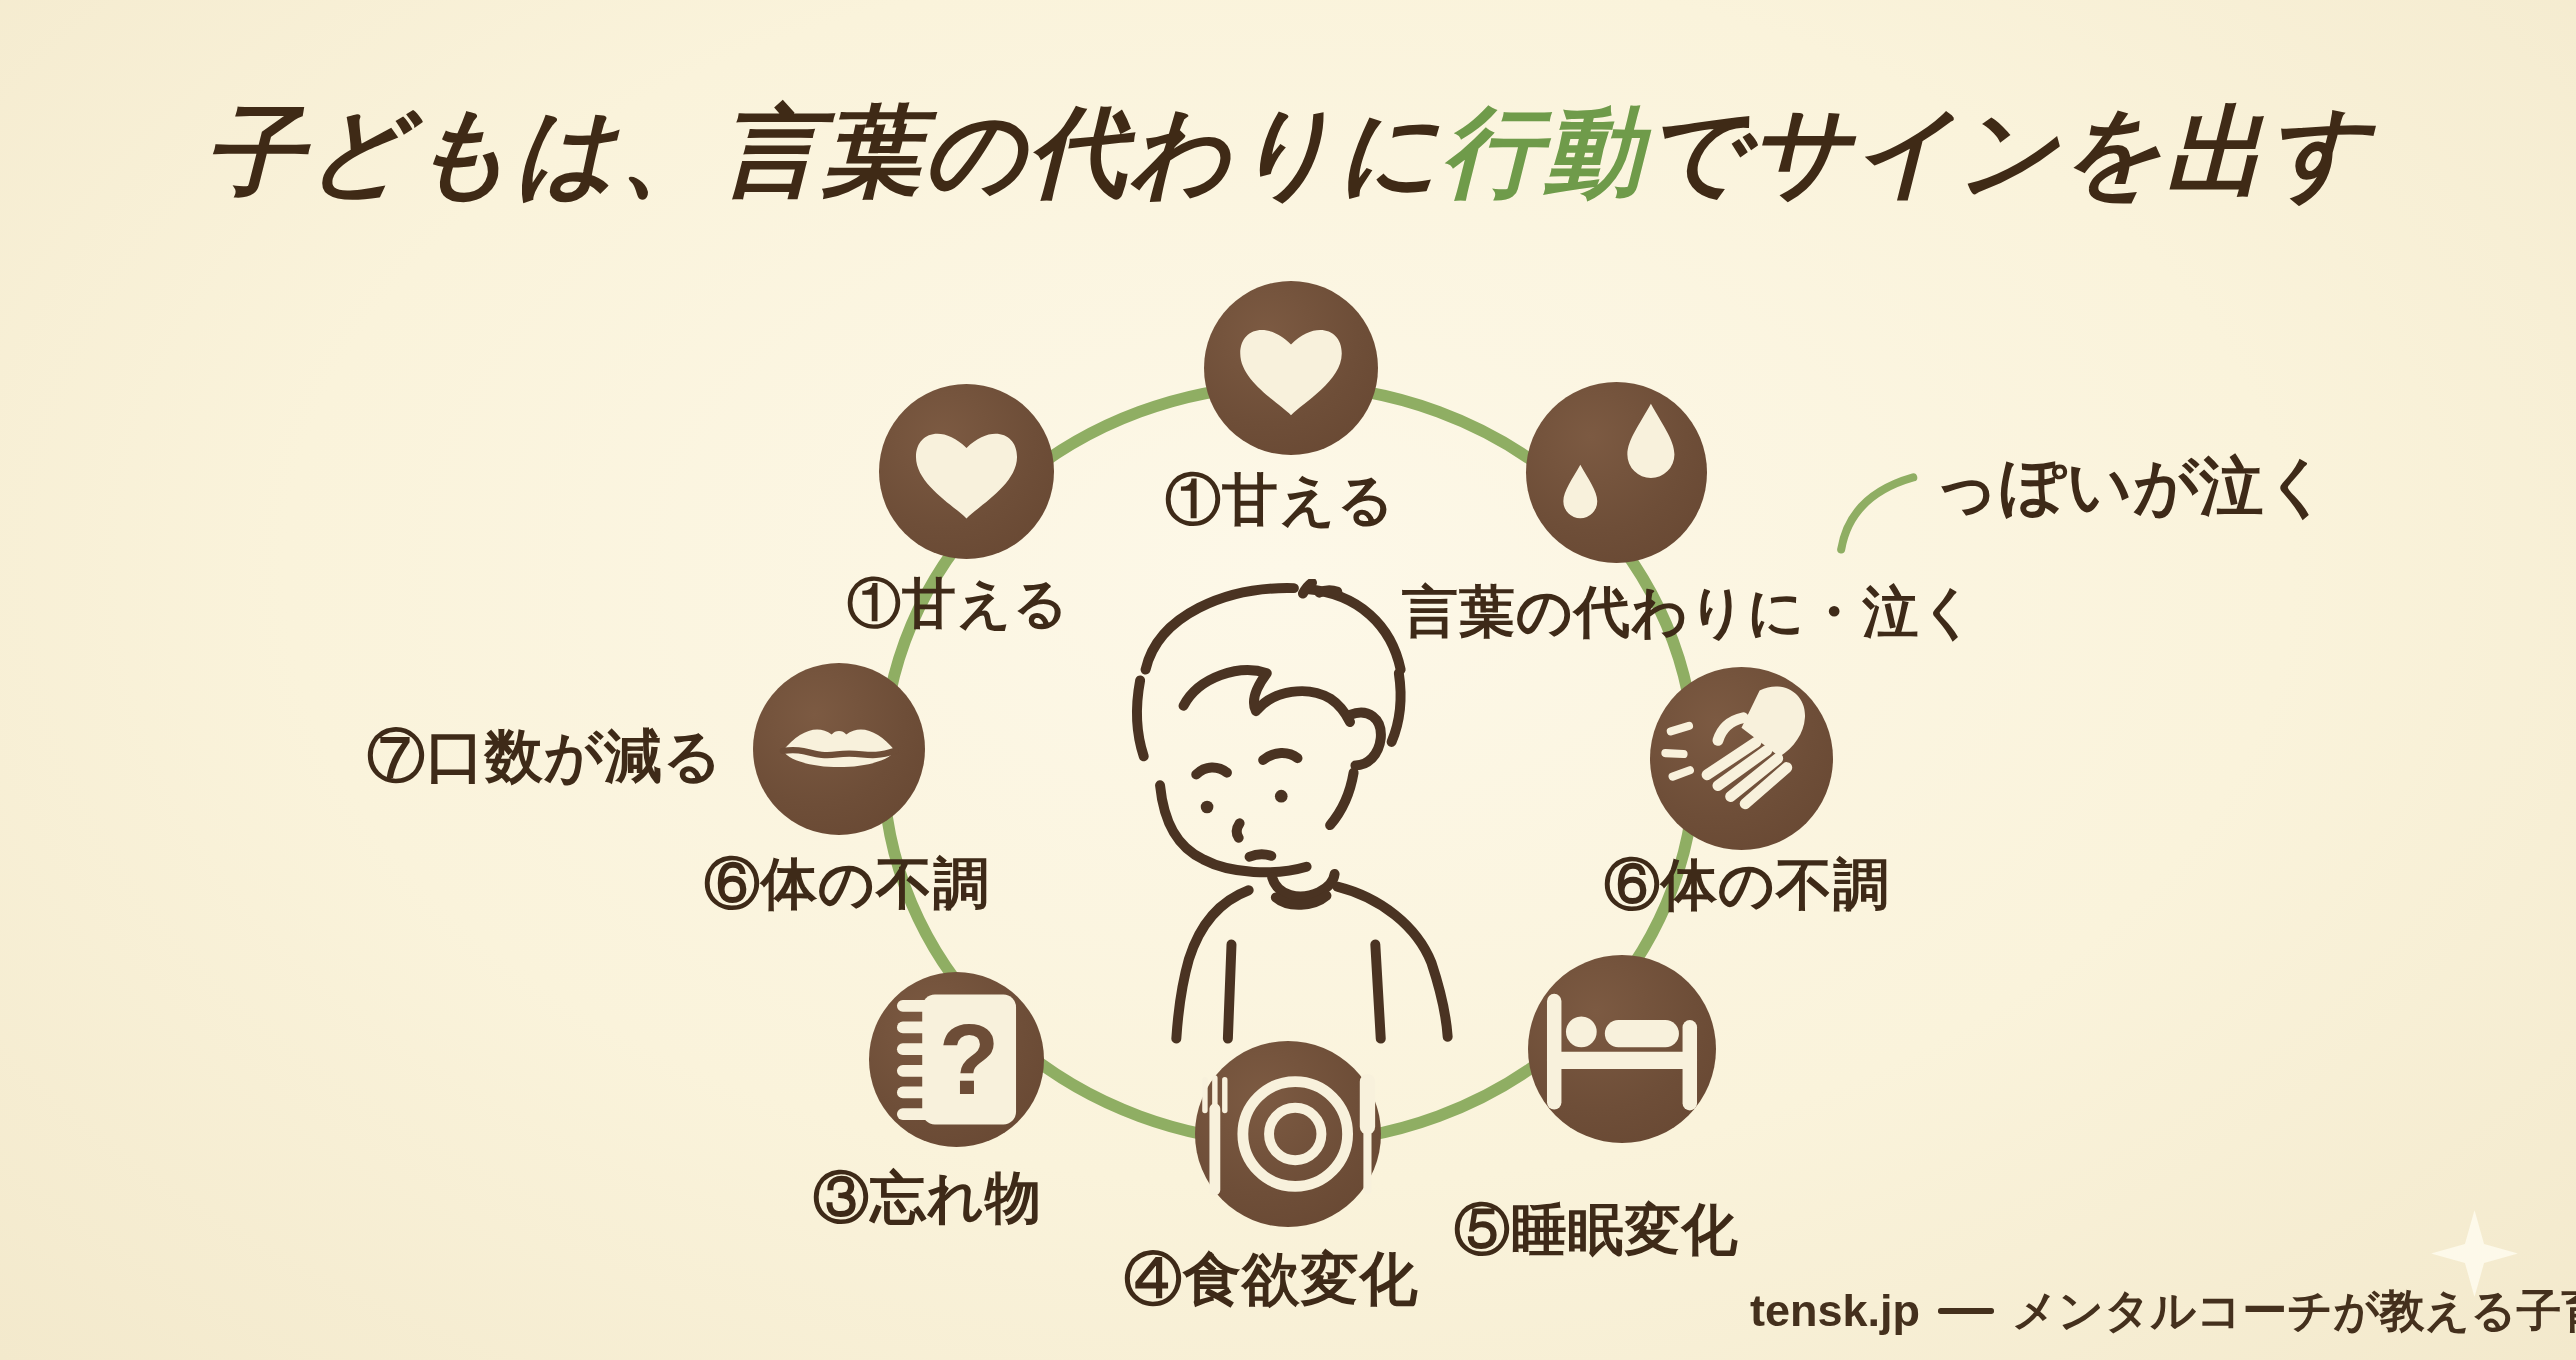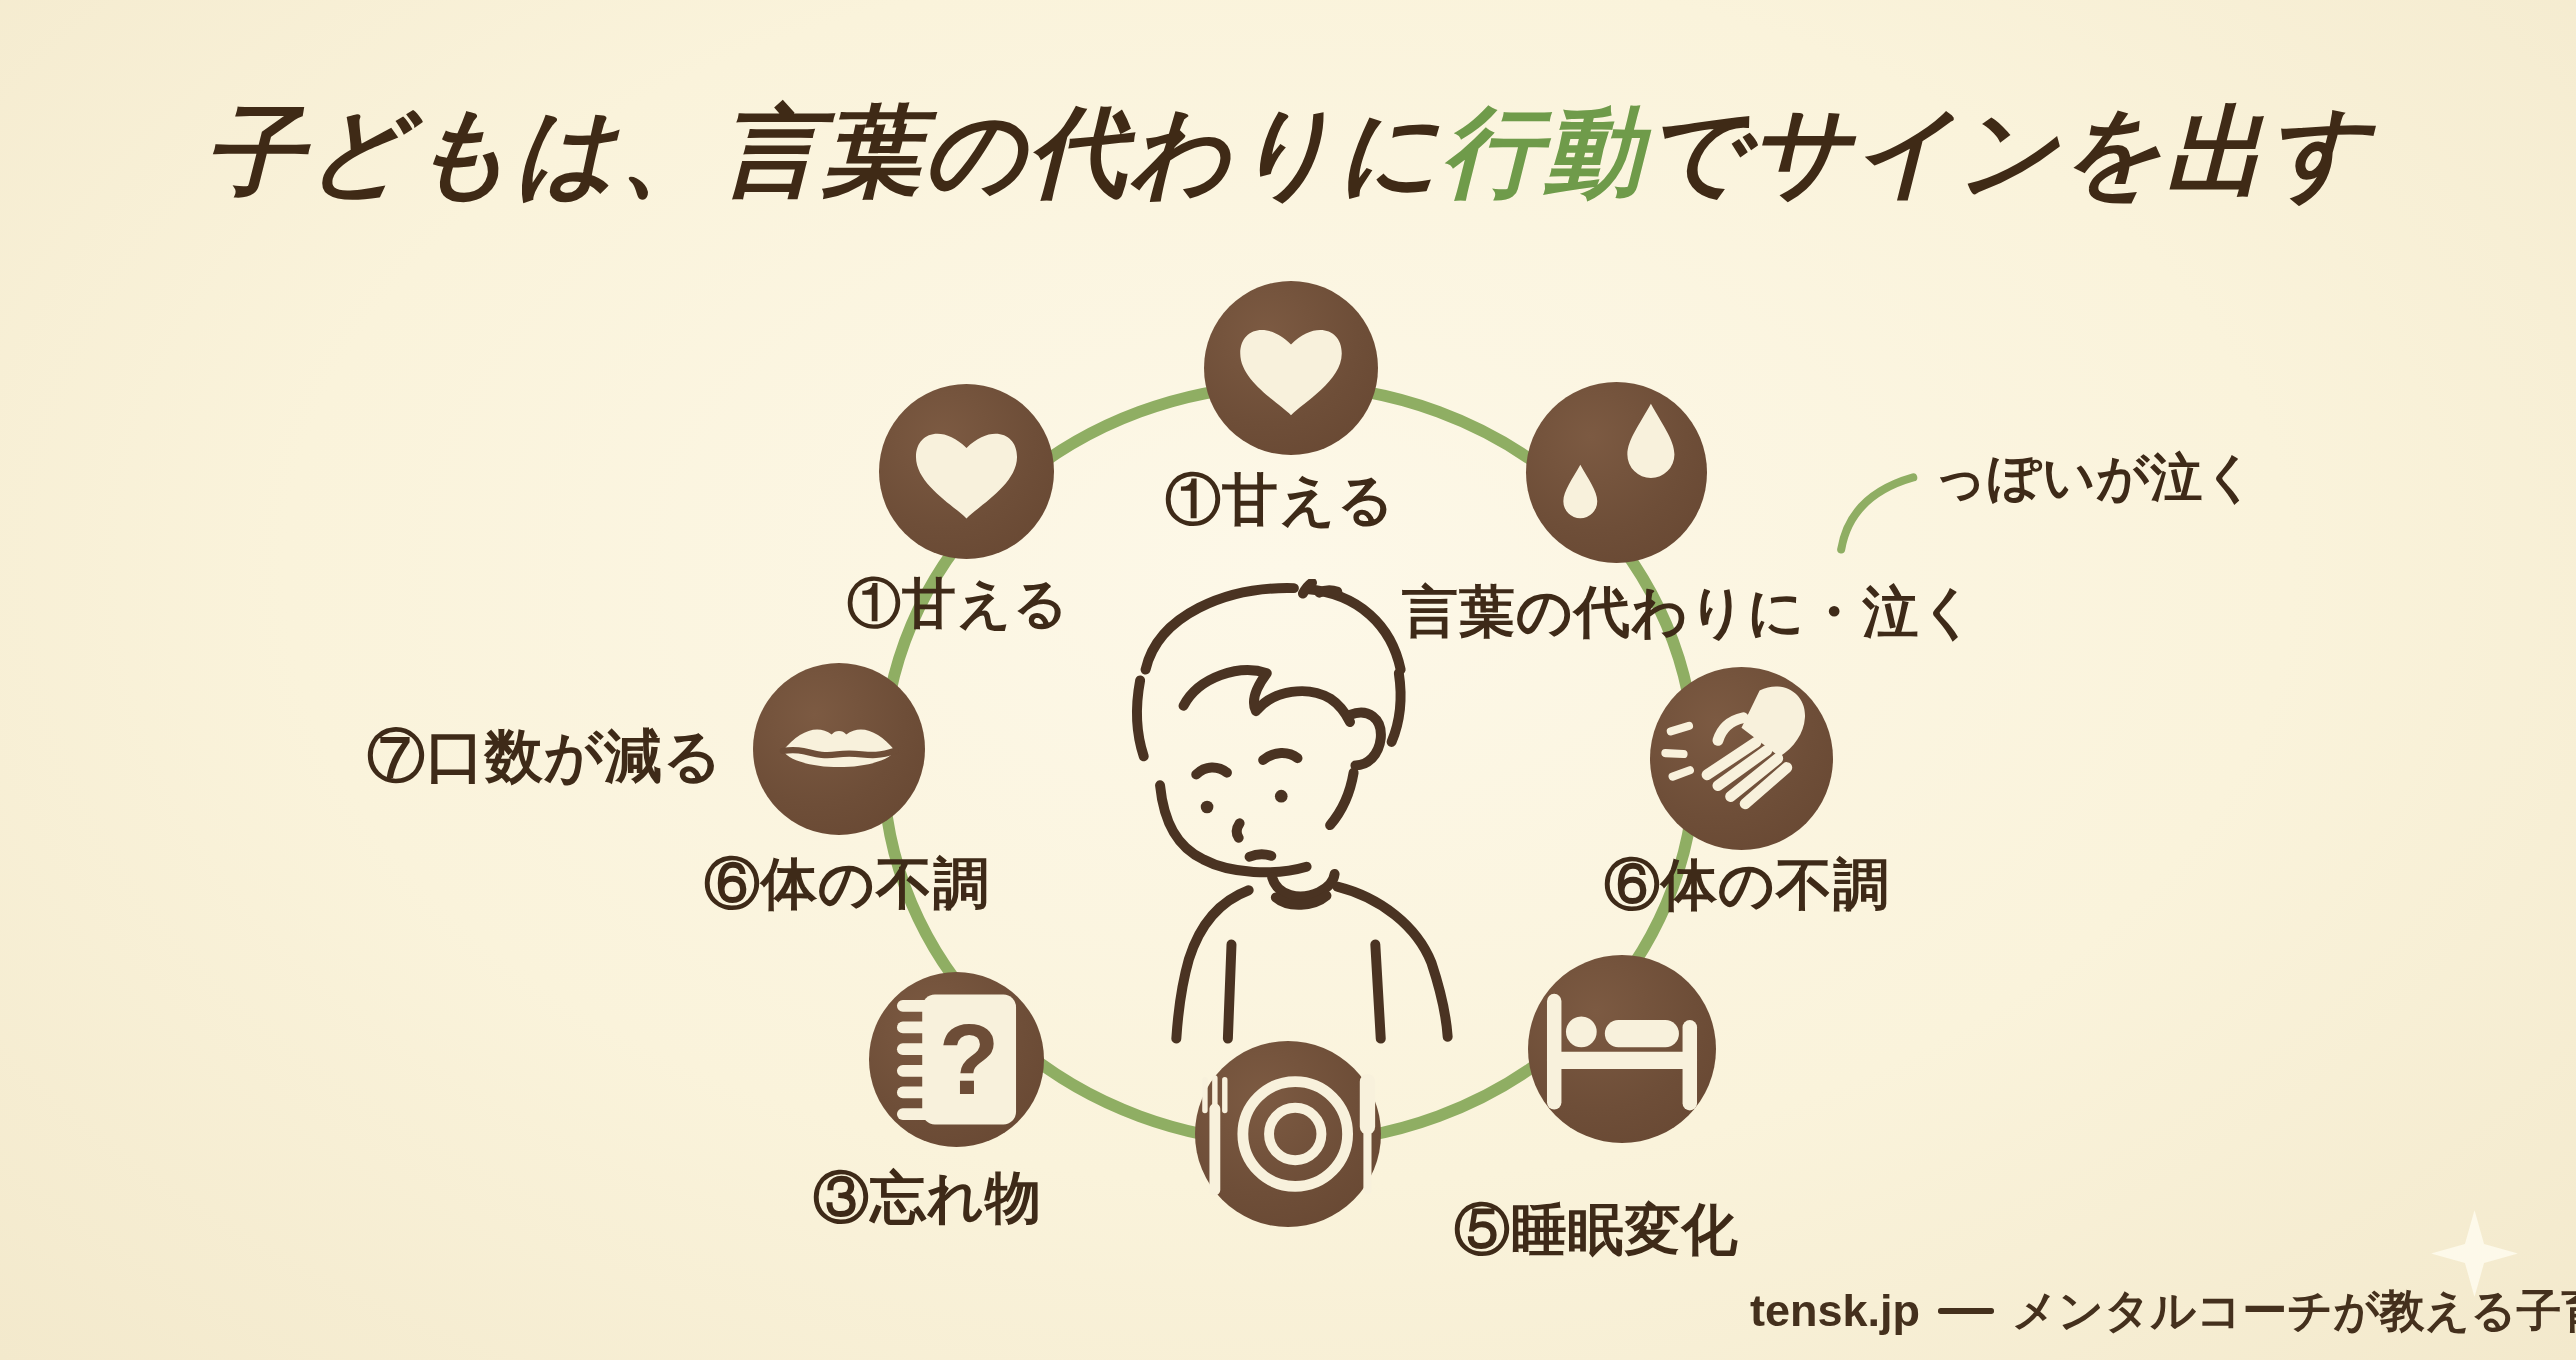--- a/index.html
+++ b/index.html
@@ -39,21 +39,21 @@
   }
   #lbl-amaeru-top { left:1165px; top:463px; }
   #lbl-amaeru-left{ left:847px;  top:568px; font-size:54px; }
   #lbl-okorippoi  { left:1402px; top:575px; }
   #lbl-futyo-r    { left:1604px; top:848px; }
   #lbl-suimin     { left:1454px; top:1161px;margin-top:32px; }
   #lbl-shokuyoku  { left:1124px; top:1241px; font-size:58px; }
   #lbl-wasuremono { left:813px;  top:1161px; }
   #lbl-futyo-l    { left:704px;  top:847px; }
   #lbl-kuchikazu  { left:367px;  top:718px; font-size:58px; }
-  #lbl-annotation { left:1934px; top:443px; font-size:52px; }
+  #lbl-annotation { left:1934px; top:443px; font-size:64px; }
   .curve-svg{ position:absolute; left:1834px; top:470px; }
   
   .child-svg{ position:absolute; left:1113px; top:579px; }
   .child-svg path{ stroke:#4a3322; stroke-width:11; fill:none; stroke-linecap:round; stroke-linejoin:round; }
   .child-svg circle{ fill:#4a3322; }
   
   .footer{
     position:absolute; left:1750px; top:1281px; display:flex; align-items:center; gap:18px;
     font-size:45px; font-weight:800; color:#44301d; white-space:nowrap;
   }
@@ -177,20 +177,21 @@
       <circle class="glyph-fill" cx="-45" cy="-19" r="17"></circle>
       <rect class="glyph-fill" x="-19" y="-32" width="82" height="30" rx="15"></rect>
     </svg>
   </div>
 
   <div class="label" id="lbl-amaeru-top">①甘える</div>
   <div class="label" id="lbl-amaeru-left">①甘える</div>
   <div class="label" id="lbl-okorippoi">言葉の代わりに・泣く</div>
   <div class="label" id="lbl-futyo-r">⑥体の不調</div>
   <div class="label" id="lbl-suimin">⑤睡眠変化</div>
+  <div class="label" id="lbl-shokuyoku">④食欲変化</div>
   <div class="label" id="lbl-wasuremono">③忘れ物</div>
   <div class="label" id="lbl-futyo-l">⑥体の不調</div>
   <div class="label" id="lbl-kuchikazu">⑦口数が減る</div>
 
   <svg class="curve-svg" width="90" height="86" viewBox="0 0 100 95">
     <path d="M 8 88 Q 18 28 88 8" fill="none" stroke="#8fae63" stroke-width="9" stroke-linecap="round"></path>
   </svg>
   <div class="label" id="lbl-annotation">っぽいが泣く</div>
 
   <div class="footer">

